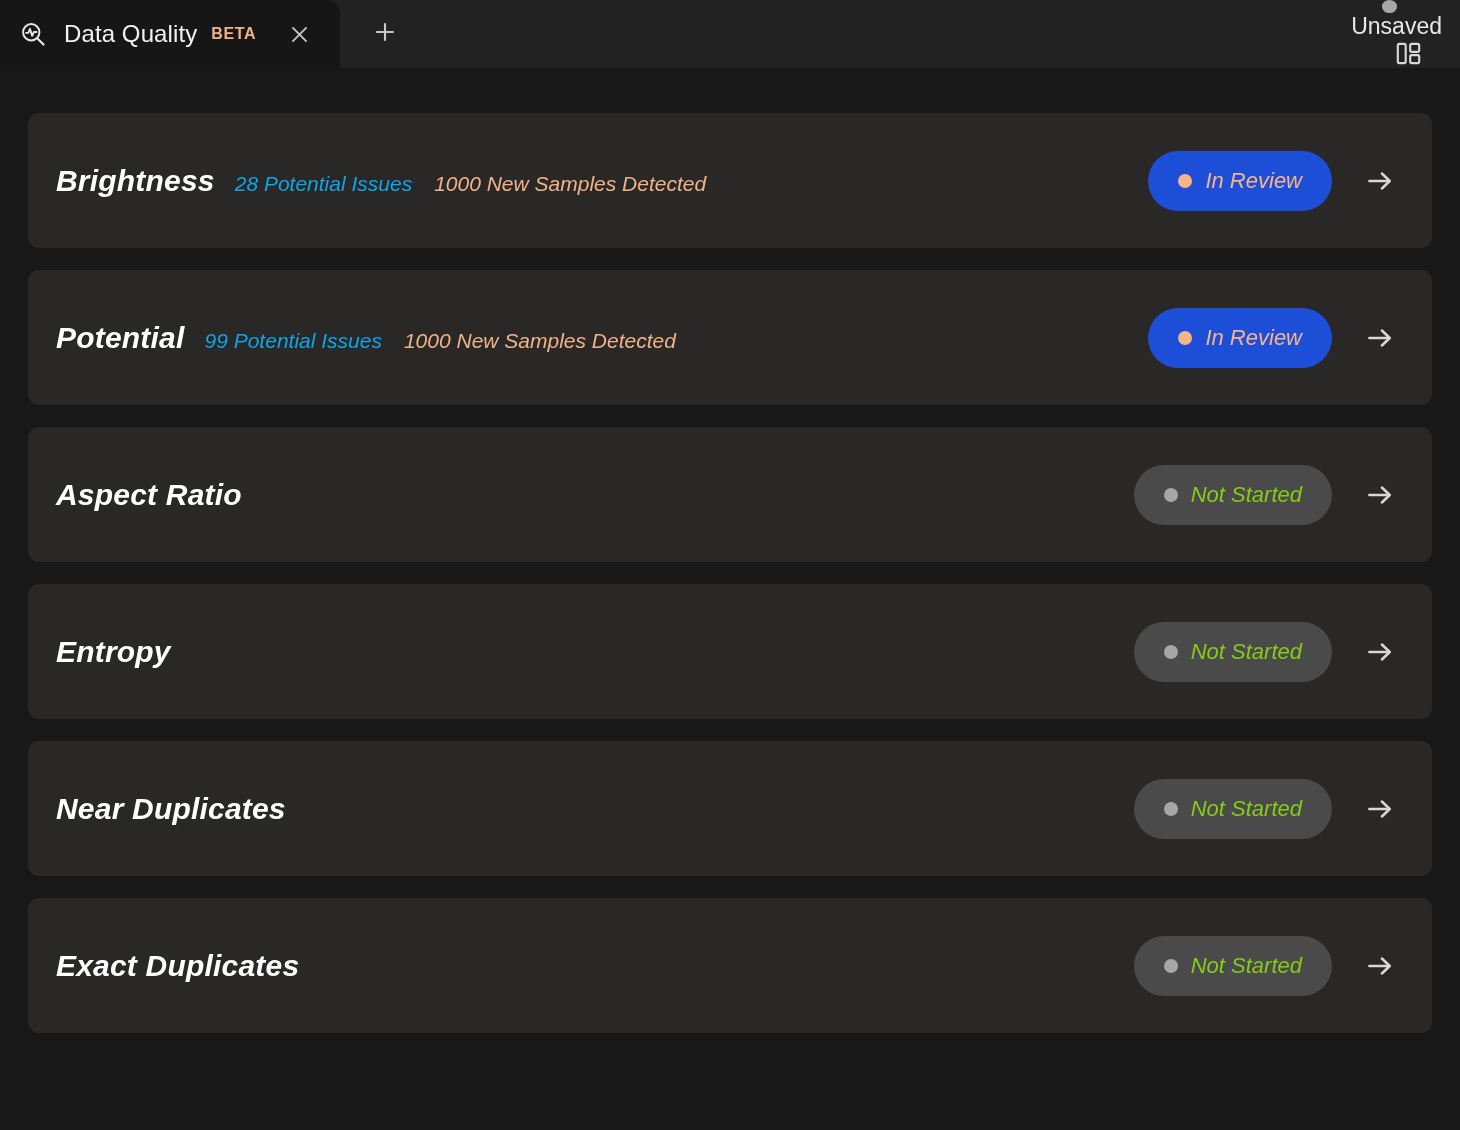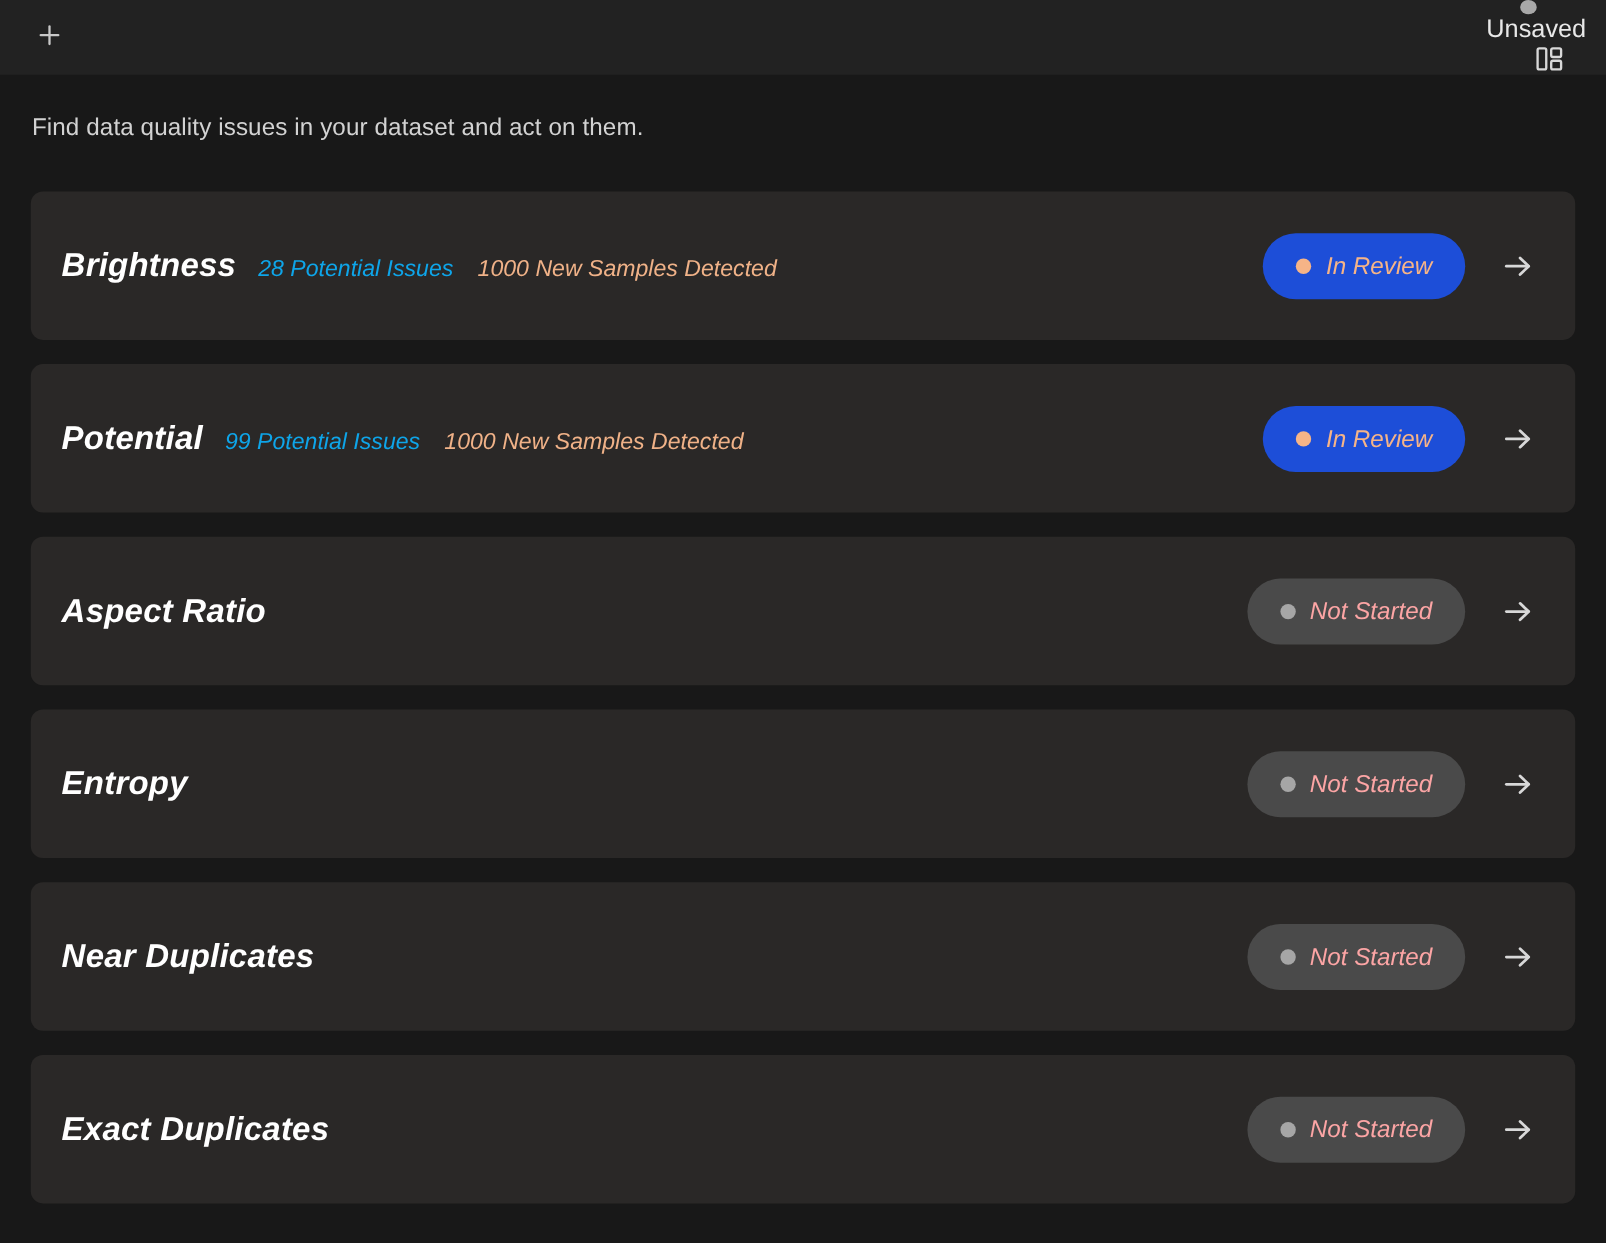--- a/index.html
+++ b/index.html
@@ -209,38 +209,55 @@
     font-size: 22px;
     font-weight: 400;
     white-space: nowrap;
   }
 
   .badge.review .badge-dot { background: #f6b487; }
   .badge.review .badge-label { color: #f6b487; }
 
   .badge.notstarted { background: #4a4a4a; }
   .badge.notstarted .badge-dot { background: #a6a6a6; }
-  .badge.notstarted .badge-label { color: #fca5a5; text-align: center; }
+  .badge.notstarted .badge-label { color: #84cc16; text-align: center; }
 
   .card-arrow {
     width: 52px;
     height: 52px;
     margin-left: 22px;
     display: flex;
     align-items: center;
     justify-content: center;
     flex: 0 0 auto;
     cursor: pointer;
   }
 </style>
 </head>
 <body>
 
 <div class="tabbar">
 
+  <div class="tab">
+    <span class="tab-icon">
+      <svg width="28" height="28" viewBox="0 0 24 24" fill="none">
+        <circle cx="10.5" cy="10.5" r="7" stroke="#e6e6e6" stroke-width="1.7"></circle>
+        <line x1="15.6" y1="15.6" x2="21" y2="21" stroke="#e6e6e6" stroke-width="1.9" stroke-linecap="round"></line>
+        <polyline points="6,11 8,11 9.4,7.6 11.3,13.6 12.7,10.3 15,10.3" stroke="#e6e6e6" stroke-width="1.6" stroke-linecap="round" stroke-linejoin="round" fill="none"></polyline>
+      </svg>
+    </span>
+    <span class="tab-title">Data Quality</span>
+    <span class="tab-beta">BETA</span>
+    <span class="tab-close">
+      <svg width="21" height="21" viewBox="0 0 24 24">
+        <line x1="4.5" y1="4.5" x2="19.5" y2="19.5" stroke="#c8c8c8" stroke-width="2.1" stroke-linecap="round"></line>
+        <line x1="19.5" y1="4.5" x2="4.5" y2="19.5" stroke="#c8c8c8" stroke-width="2.1" stroke-linecap="round"></line>
+      </svg>
+    </span>
+  </div>
 
   <div class="newtab">
     <span>
       <svg width="24" height="24" viewBox="0 0 24 24">
         <line x1="12" y1="4" x2="12" y2="20" stroke="#c8c8c8" stroke-width="2.1" stroke-linecap="round"></line>
         <line x1="4" y1="12" x2="20" y2="12" stroke="#c8c8c8" stroke-width="2.1" stroke-linecap="round"></line>
       </svg>
     </span>
   </div>
 
@@ -252,21 +269,20 @@
         <rect x="2.5" y="3.5" width="7" height="17" rx="1.4" stroke="#d8d8d8" stroke-width="1.9"></rect>
         <rect x="13.5" y="3.5" width="8" height="7" rx="1.4" stroke="#d8d8d8" stroke-width="1.9"></rect>
         <rect x="13.5" y="13.5" width="8" height="7" rx="1.4" stroke="#d8d8d8" stroke-width="1.9"></rect>
       </svg>
     </span>
   </div>
 </div>
 
 <div class="page">
 
-  <div class="page-subtitle">Find data quality issues in your dataset and act on them.</div>
 
   <div class="card-list">
 
     <div class="card">
       <div class="card-main">
         <span class="card-title">Brightness</span>
         <span class="card-issues">28 Potential Issues</span>
         <span class="card-samples">1000 New Samples Detected</span>
       </div>
       <div class="badge review">

